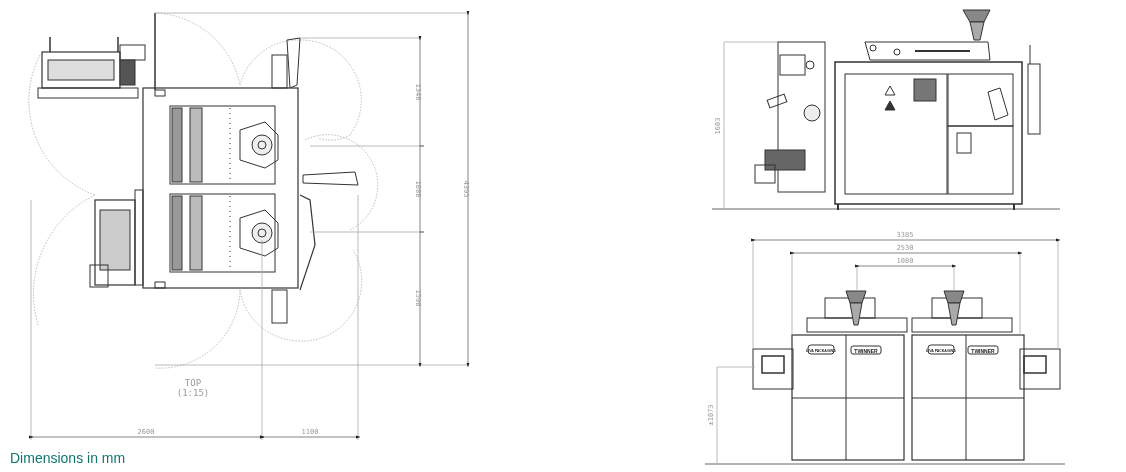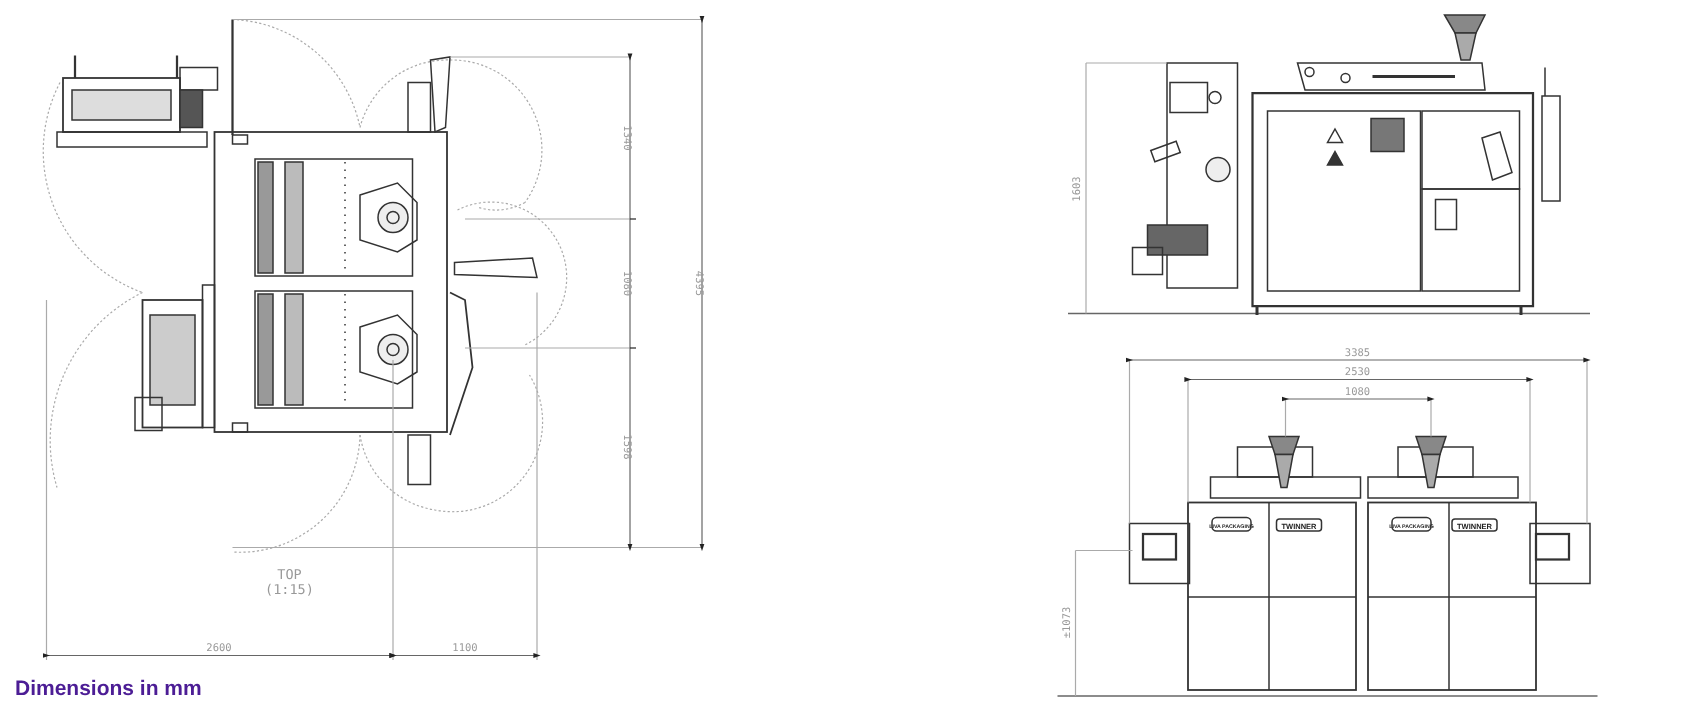--- a/index.html
+++ b/index.html
@@ -1,18 +1,18 @@
 <!DOCTYPE html>
 <html><head>
 <meta charset="utf-8">
 <style>
   html, body { margin: 0; padding: 0; background: #ffffff; }
   body { width: 1126px; height: 472px; position: relative; overflow: hidden; font-family: "Liberation Sans", sans-serif; }
   svg.drawing { position: absolute; left: 0; top: 0; }
-  .caption { position: absolute; left: 10px; top: 450px; font-size: 14px; color: #4c1d95; font-family: "Liberation Sans", sans-serif; font-weight: bold; }
+  .caption { position: absolute; left: 10px; top: 450px; font-size: 14px; color: #0f766e; font-family: "Liberation Sans", sans-serif; }
   .dimtxt { font-family: "DejaVu Sans Mono", monospace; font-size: 7px; fill: #999; }
   .viewlbl { font-family: "DejaVu Sans Mono", monospace; font-size: 9px; fill: #999; }
   .brand { font-family: "Liberation Sans", sans-serif; font-size: 6px; font-weight: bold; fill: #222; }
 </style>
 </head>
 <body>
 
 <svg class="drawing" width="1126" height="472" viewBox="0 0 1126 472">
   <defs>
     <marker id="arr" markerWidth="6" markerHeight="6" refX="3" refY="3" orient="auto">

